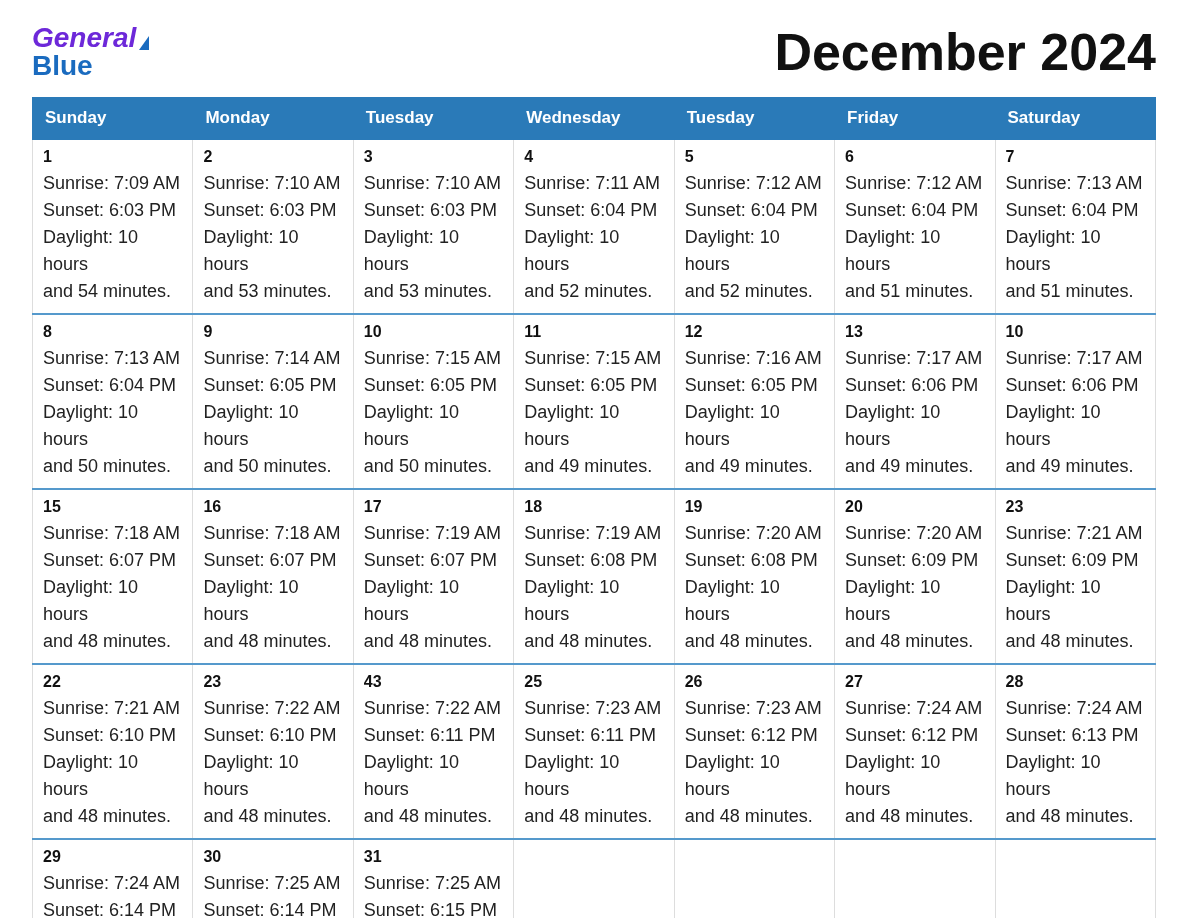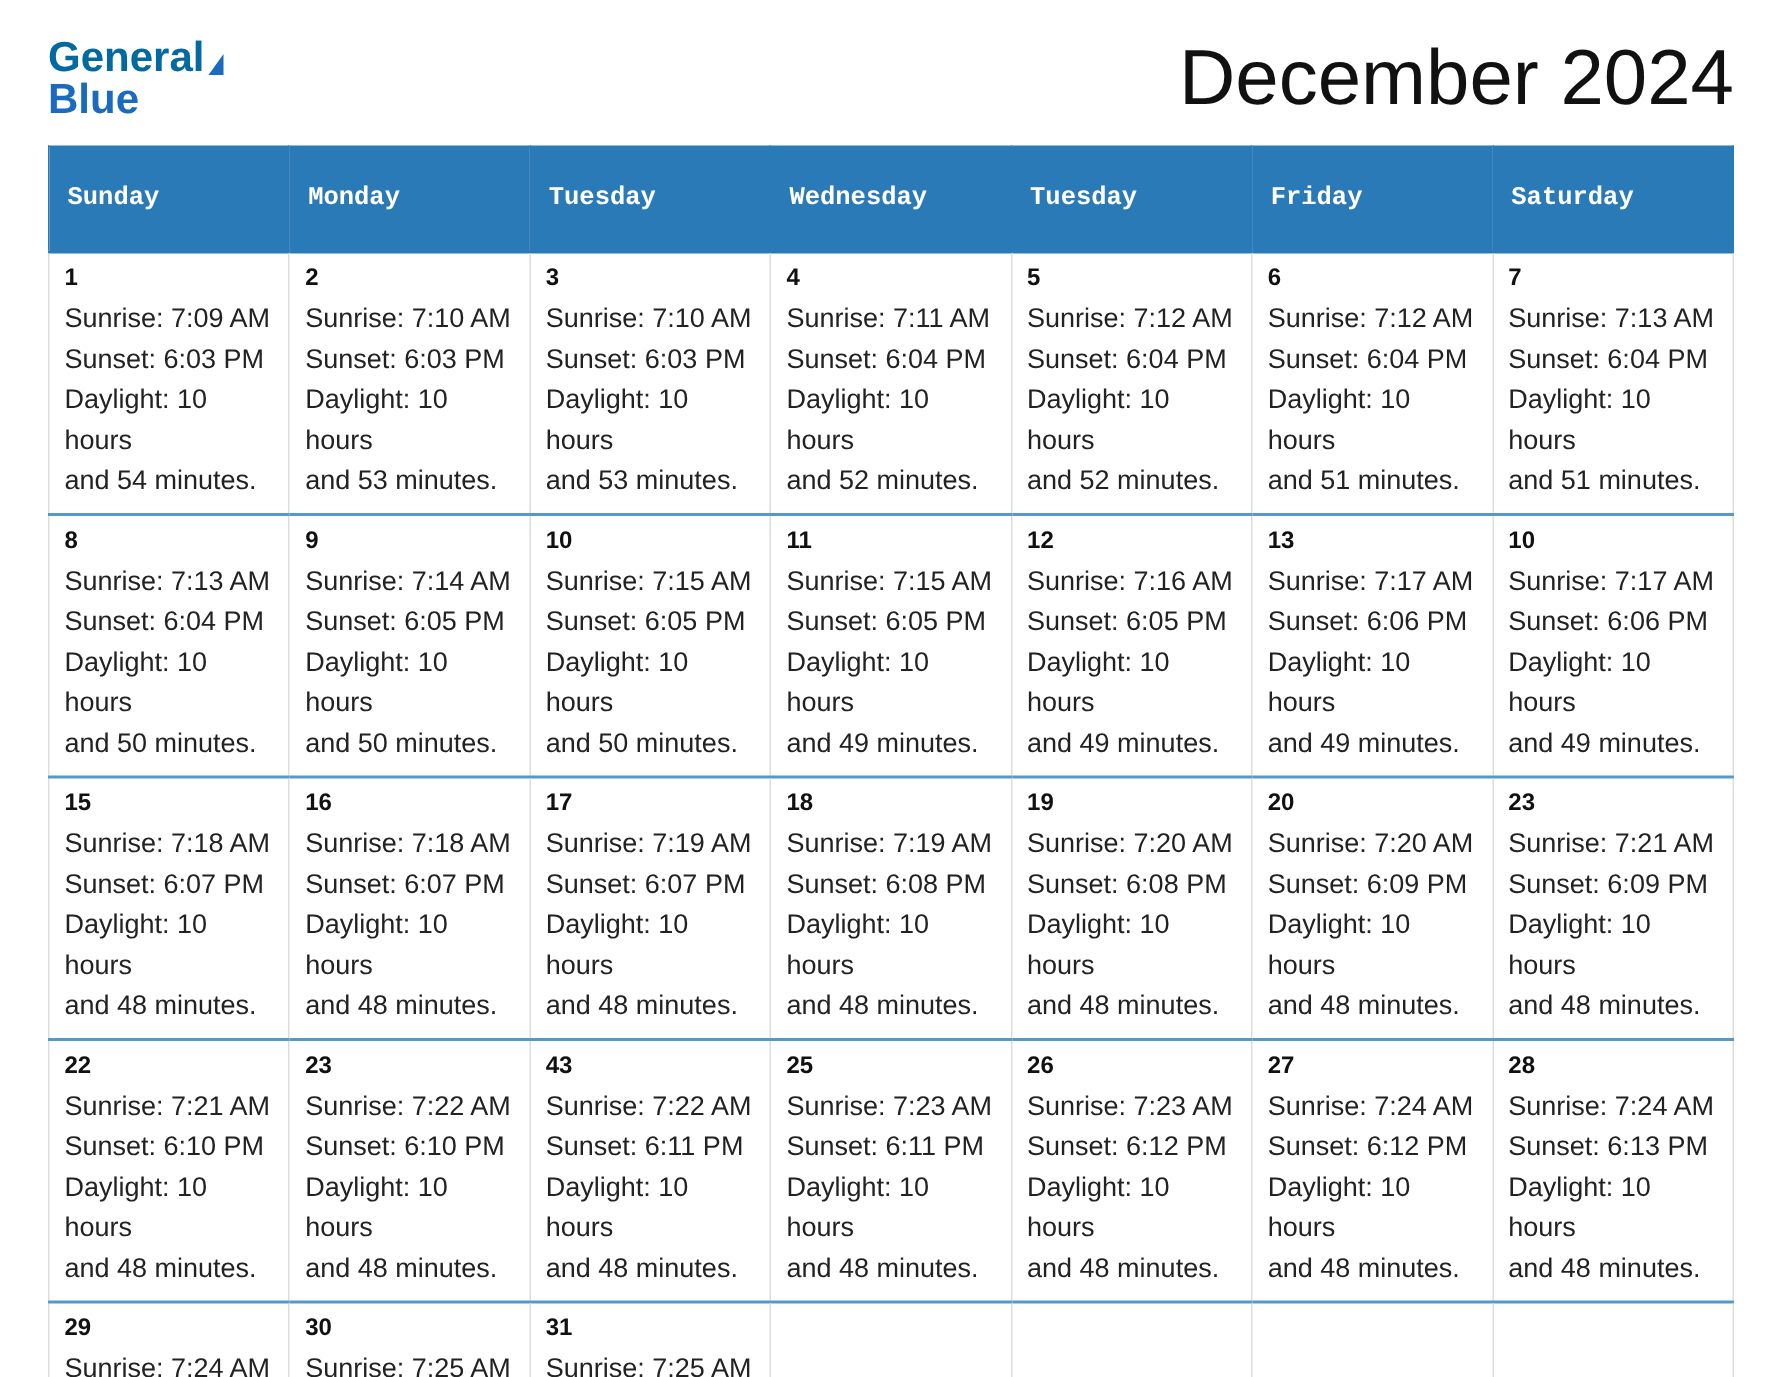--- a/index.html
+++ b/index.html
@@ -17,22 +17,23 @@
       margin-bottom: 16px;
     }
     .logo {
       display: flex;
       flex-direction: column;
       align-items: flex-start;
     }
     .logo-general {
       font-size: 28px;
       font-weight: bold;
-      color: #0369a1;
+      color: #6d28d9;
       line-height: 1;
+      font-style: italic;
     }
     .logo-blue {
       font-size: 28px;
       font-weight: bold;
       color: #1a6bbf;
       line-height: 1;
     }
     .logo-triangle {
       display: inline-block;
       width: 0;
@@ -40,43 +41,42 @@
       border-left: 10px solid transparent;
       border-bottom: 14px solid #1a6bbf;
       margin-left: 3px;
       vertical-align: middle;
     }
     .title-block {
       text-align: right;
     }
     .month-title {
       font-size: 52px;
-      font-weight: normal;
+      font-weight: bold;
       color: #111;
       line-height: 1.1;
     }
     .location {
       font-size: 20px;
       color: #333;
       margin-top: 4px;
     }
     .calendar-table {
       width: 100%;
       border-collapse: collapse;
       margin-top: 8px;
     }
     .calendar-table th {
       background-color: #2a7ab8;
       color: #fff;
       font-size: 17px;
       font-weight: bold;
-      padding: 25px 12px;
+      padding: 10px 12px;
       text-align: left;
       border: 1px solid #2a7ab8;
-      font-family: Liberation Mono, monospace;
     }
     .calendar-table td {
       vertical-align: top;
       padding: 8px 10px;
       border: 1px solid #ccc;
       width: calc(100% / 7);
       min-height: 110px;
       background: #fff;
     }
     .calendar-table tr td {

